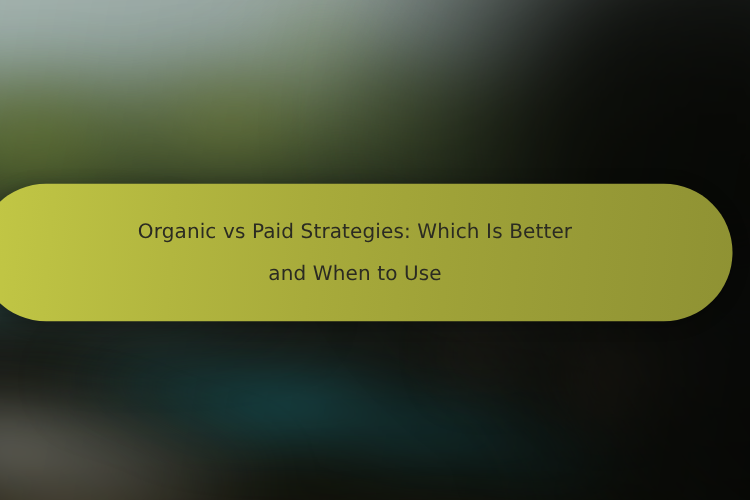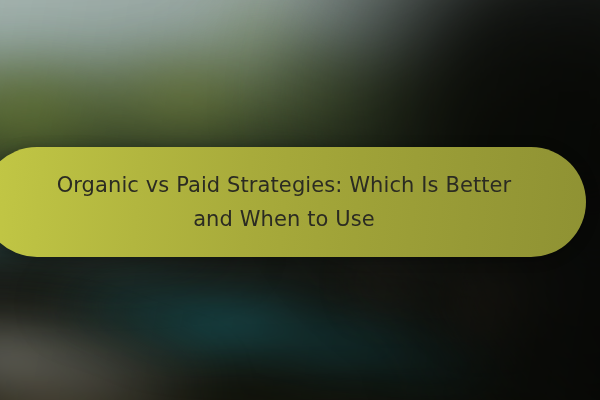--- a/index.html
+++ b/index.html
@@ -118,21 +118,21 @@
     display: flex;
     align-items: center;
     justify-content: center;
   }
   .banner-title {
     margin: 0;
     padding: 0 46px;
     text-align: center;
     color: #2b2b22;
     font-family: "DejaVu Sans", "Liberation Sans", sans-serif;
-    font-size: 21px;
+    font-size: 16px;
     font-weight: 400;
     line-height: 34px;
     letter-spacing: 0.1px;
     white-space: pre-line;
   }
 </style>
 </head>
 <body>
 
 <div class="screenshot">

